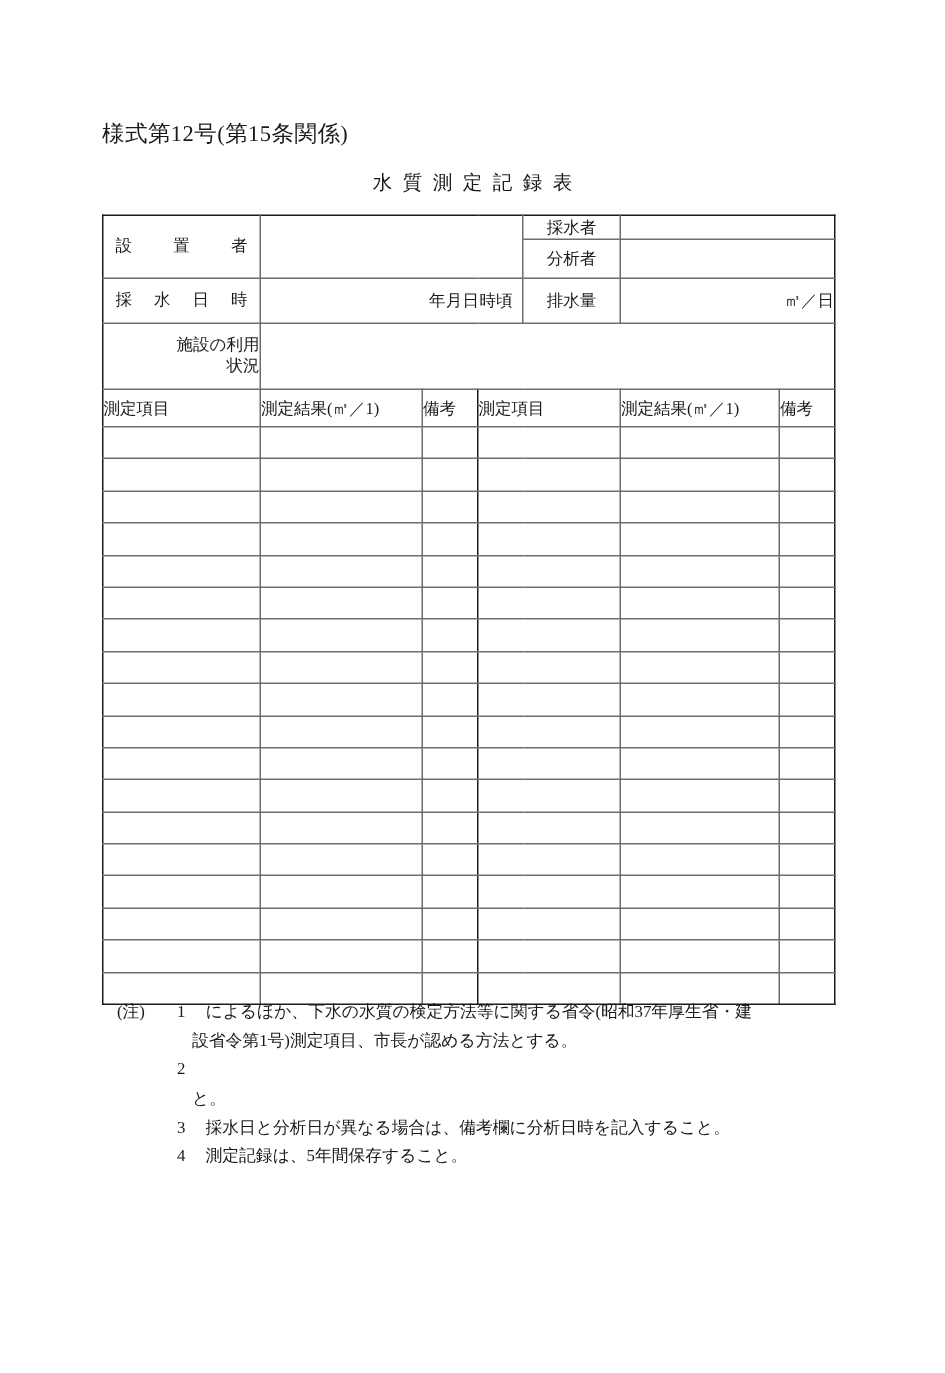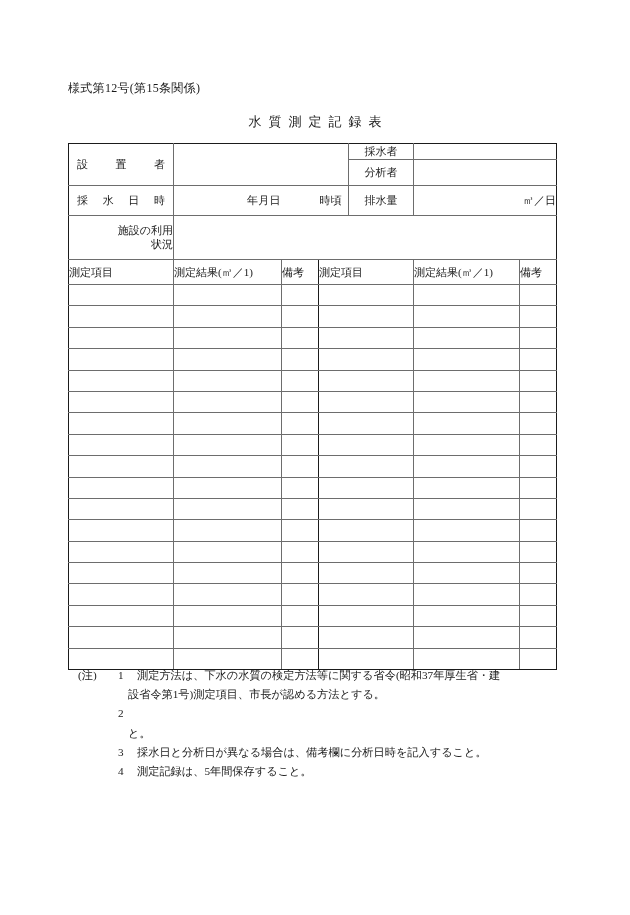--- a/index.html
+++ b/index.html
@@ -19,21 +19,21 @@
   .page {
     position: absolute;
     inset: 0;
   }
 
   
   .form-no {
     position: absolute;
     left: 68px;
     top: 80px;
-    font-size: 12px;
+    font-size: 15px;
     letter-spacing: 0.3px;
     white-space: nowrap;
   }
 
   
   .doc-title {
     position: absolute;
     left: 0;
     right: 0;
     top: 113px;
@@ -89,21 +89,21 @@
   .date-line {
     padding: 0 12px 0 0;
     text-align: right;
     letter-spacing: 0.2px;
     white-space: nowrap;
   }
   .date-line .seg { display: inline-block; }
   .date-line .sp-a { width: 46px; }
   .date-line .sp-b { width: 44px; }
   .date-line .sp-c { width: 44px; }
-  .date-line .tail { padding-right: 6px; margin-left: 39px; }
+  .date-line .tail { padding-right: 6px; }
 
   .unit-right {
     text-align: right;
     padding-right: 7px;
     white-space: nowrap;
   }
 
   .two-line {
     line-height: 1.25;
     padding: 2px 8px;
@@ -392,21 +392,21 @@
 
       </tbody>
     </table>
   </div>
 
   <div class="notes">
 
     <div class="note-line">
       <span class="note-kanji">(注)</span>
       <span class="note-num">1</span>
-      <span class="note-body">測定方法は、下水の水質の検定方法等に関する省令(昭和37年厚生省・建</span>
+      <span class="note-body">によるほか、下水の水質の検定方法等に関する省令(昭和37年厚生省・建</span>
     </div>
     <div class="note-cont">設省令第1号)測定項目、市長が認める方法とする。</div>
 
     <div class="note-line">
       <span class="note-kanji"></span>
       <span class="note-num">2</span>
     </div>
     <div class="note-cont">と。</div>
 
     <div class="note-line">

